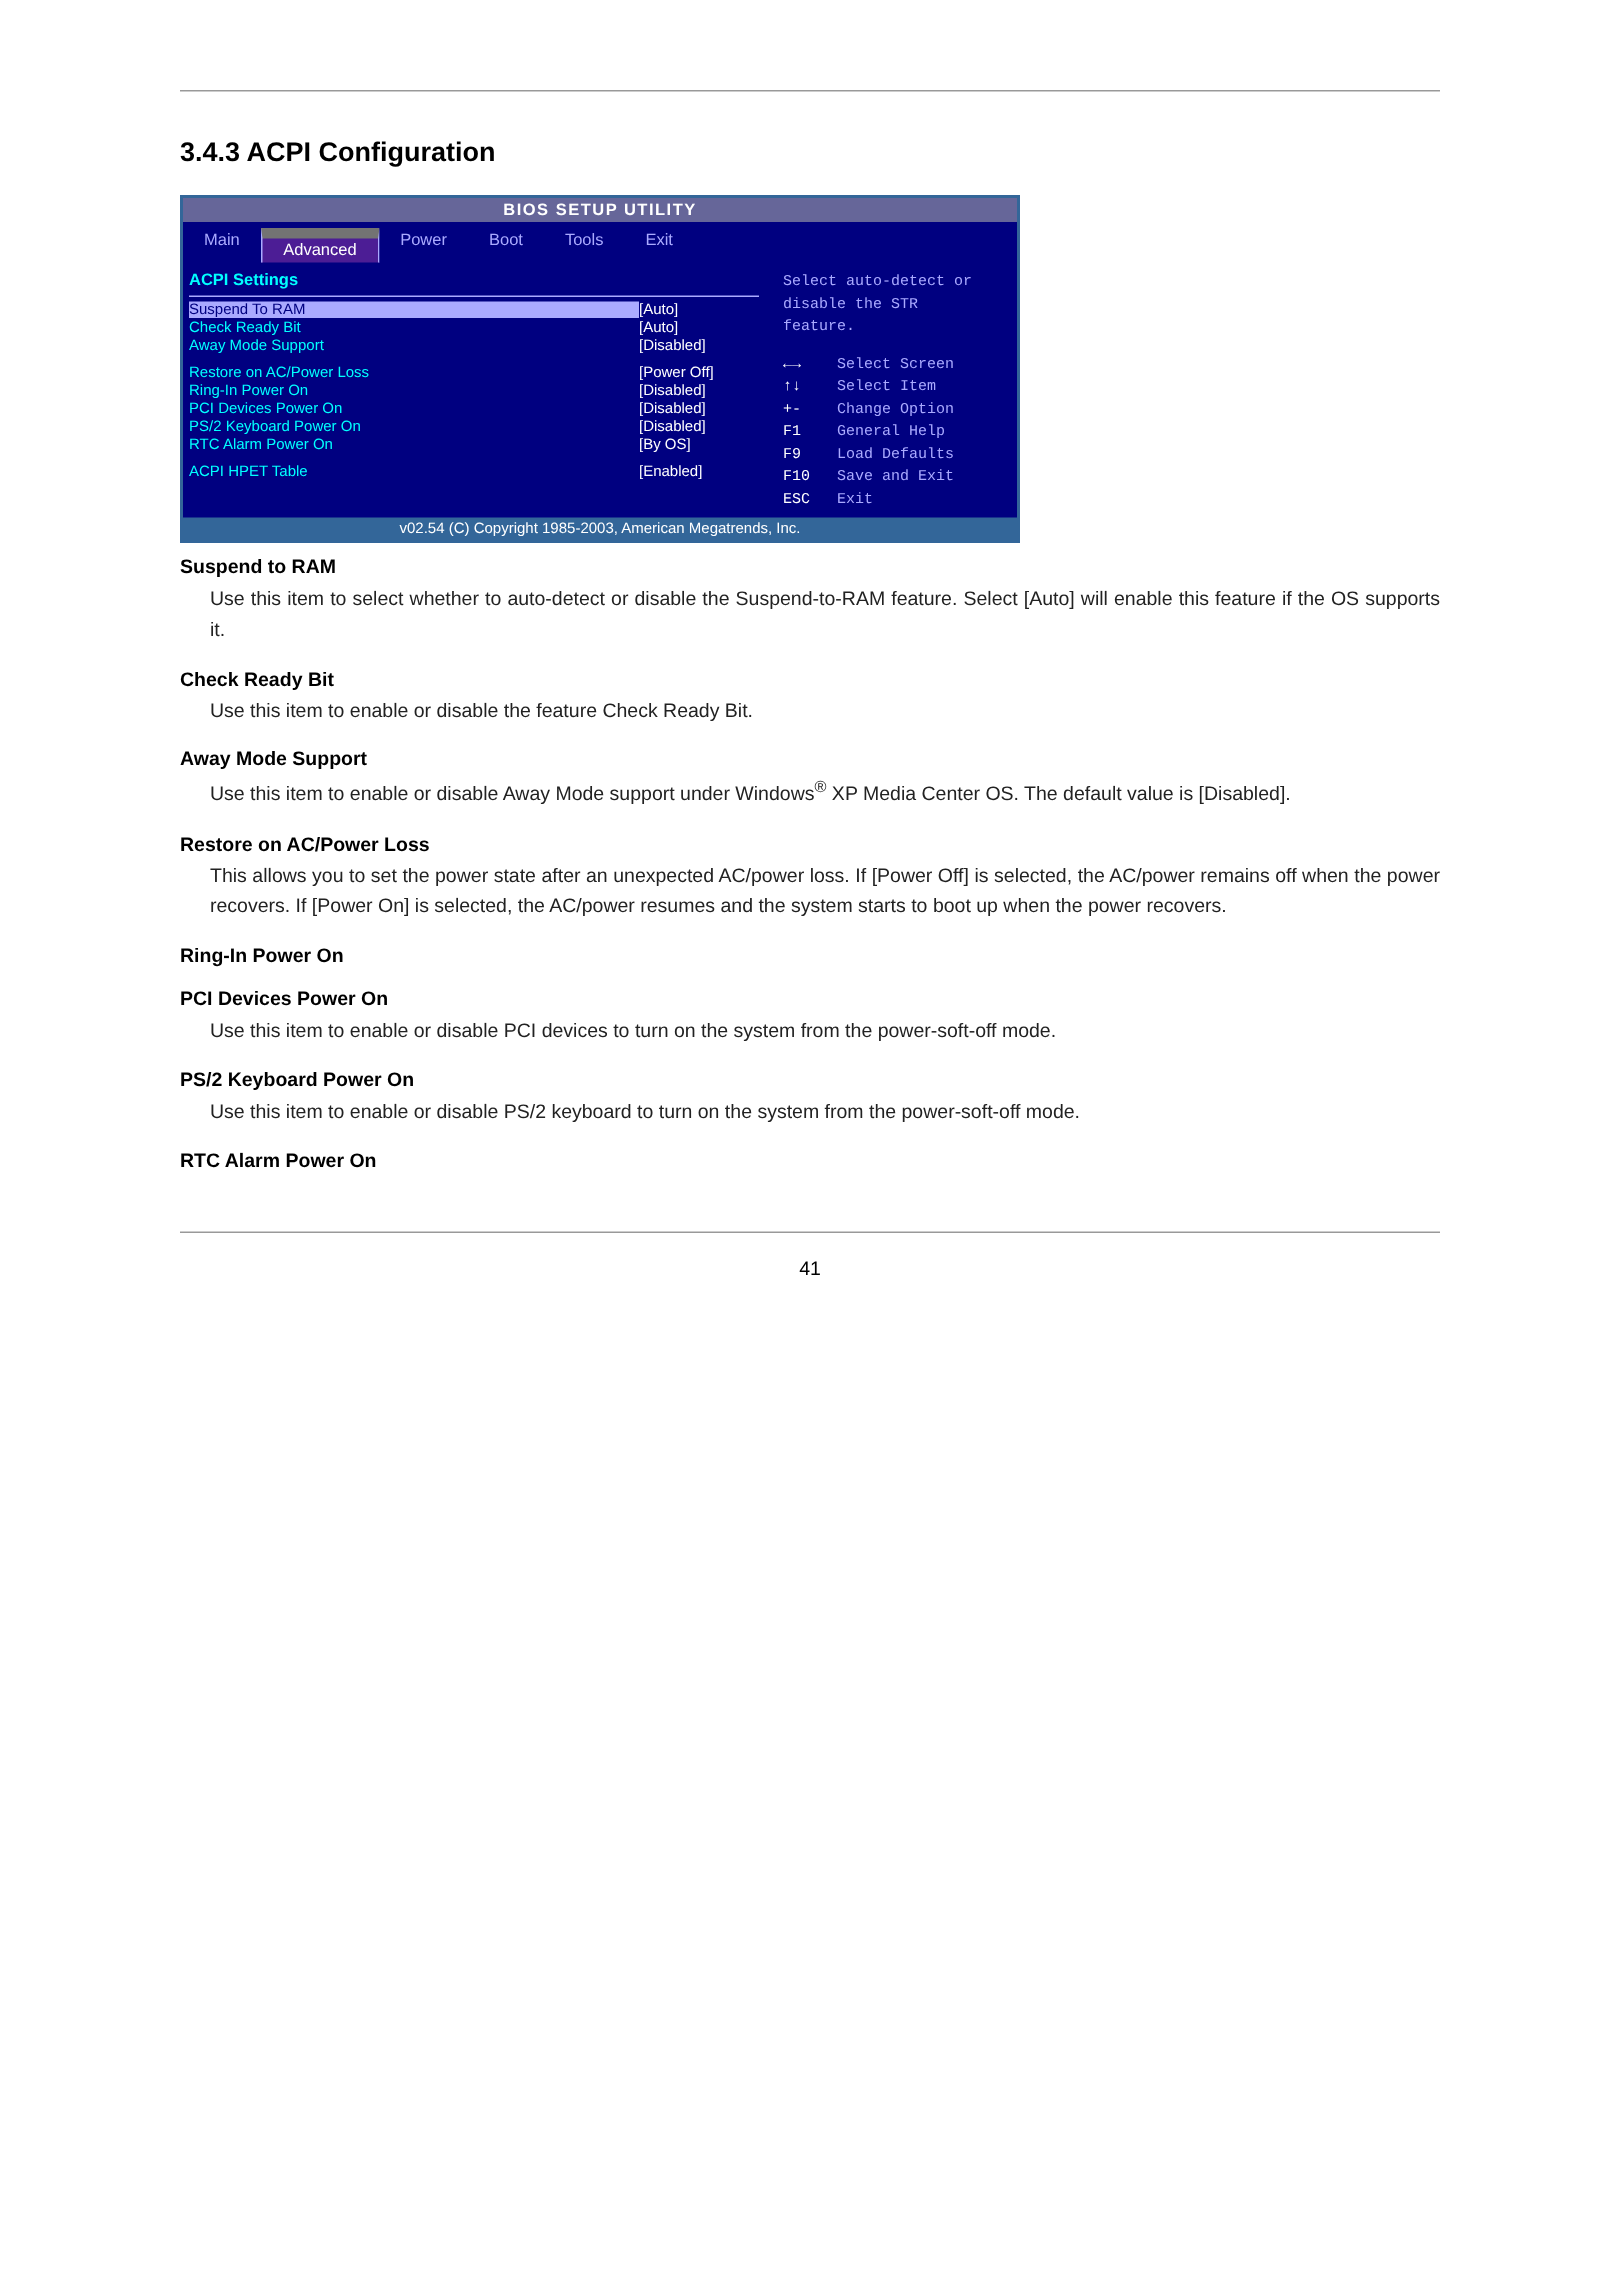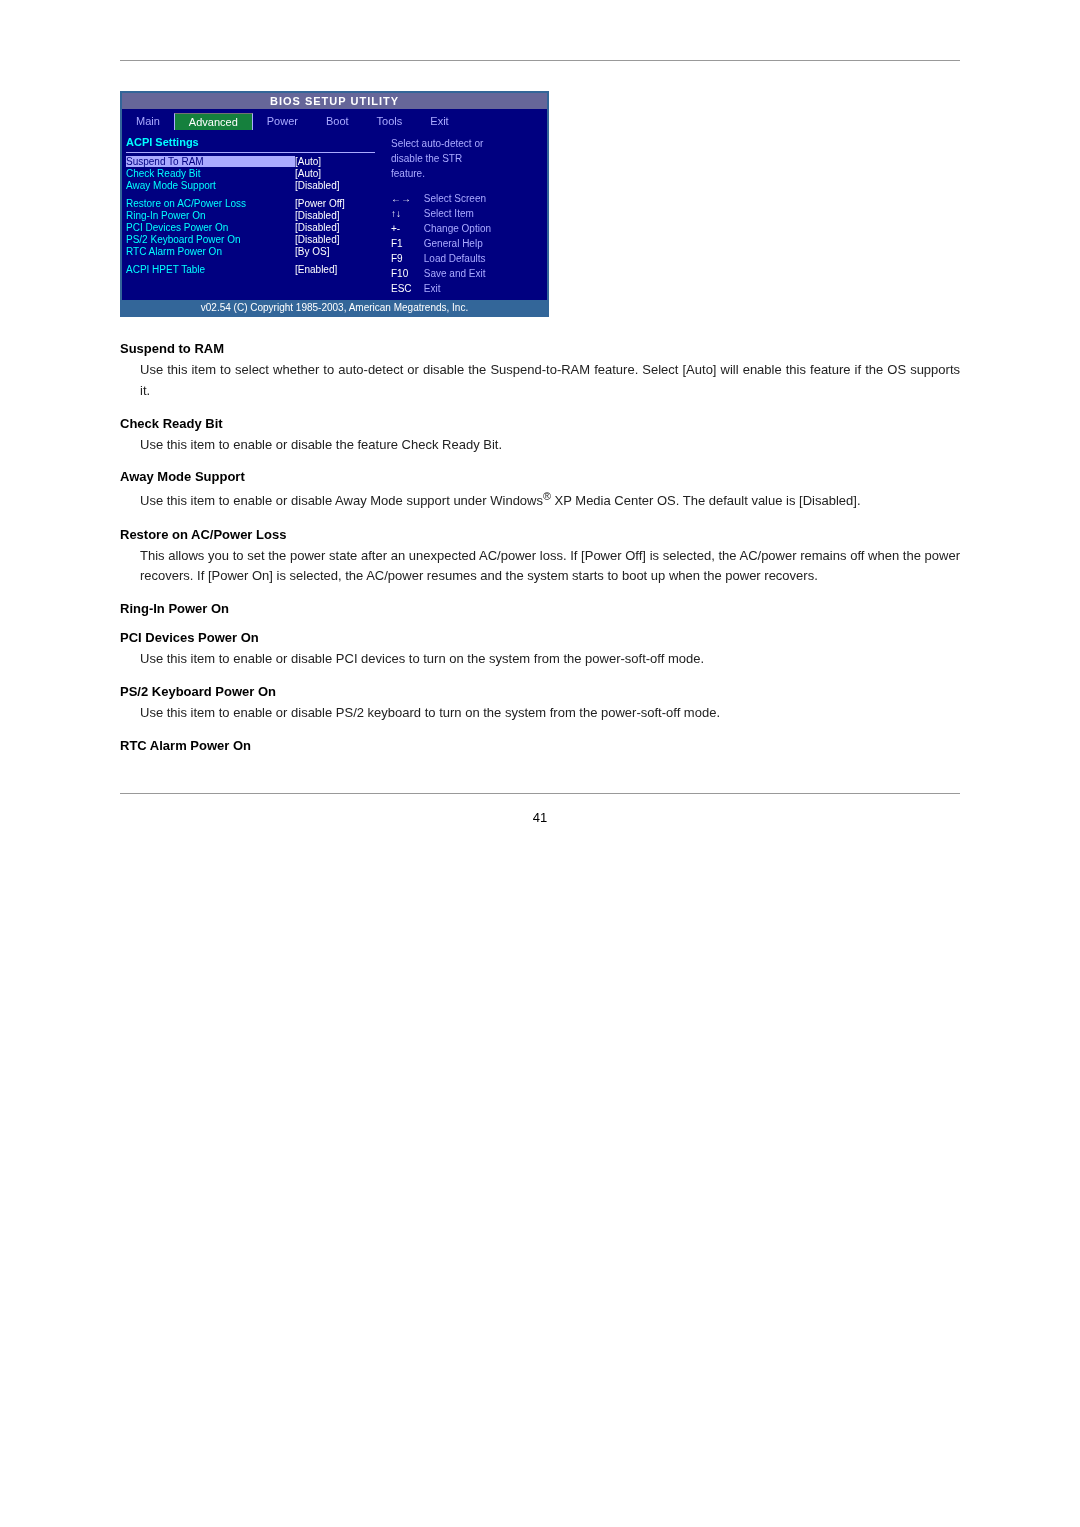--- a/index.html
+++ b/index.html
@@ -28,22 +28,22 @@
     .section-title {
       font-size: 18px;
       font-weight: bold;
       margin-bottom: 18px;
       color: #000;
     }
 
     
     .bios-box {
       border: 2px solid #336699;
-      width: 429px;
-      margin-bottom: 24px;
+      width: 560px;
+      margin-bottom: 8px;
       background: #000080;
       font-size: 11px;
     }
 
     .bios-title-bar {
       background: #666699;
       text-align: center;
       color: #ffffff;
       padding: 2px 0;
       font-size: 11px;
@@ -58,23 +58,23 @@
     }
 
     .bios-tab {
       padding: 2px 14px;
       color: #aaaaff;
       font-size: 11px;
       background: #000080;
     }
 
     .bios-tab.active {
-      background: #15803d;
-      color: #ffffff;
-      border-top: 1px solid #737373;
+      background: #4c1d95;
+      color: #ffffff;
+      border-top: 7px solid #737373;
       border-left: 1px solid #aaaaff;
       border-right: 1px solid #aaaaff;
     }
 
     .bios-body {
       display: flex;
       flex-direction: row;
       background: #000080;
       padding: 6px 4px 4px 4px;
       min-height: 170px;
@@ -84,20 +84,21 @@
       flex: 1;
       padding-right: 8px;
     }
 
     .bios-right {
       width: 160px;
       padding-left: 8px;
       color: #aaaaff;
       font-size: 10px;
       line-height: 1.5;
+      font-family: Liberation Mono, monospace;
     }
 
     .bios-section-label {
       color: #00ffff;
       font-size: 11px;
       font-weight: bold;
       margin-bottom: 4px;
     }
 
     .bios-divider {
@@ -184,20 +185,21 @@
       font-size: 13px;
       color: #000;
     }
   </style>
 </head>
 <body>
 
 <div class="page-container">
   <div class="top-rule"></div>
 
+  <div class="section-title">3.4.3  ACPI Configuration</div>
 
   <div class="bios-box">
     <div class="bios-title-bar">BIOS SETUP UTILITY</div>
 
     <div class="bios-tab-row">
       <div class="bios-tab">Main</div>
       <div class="bios-tab active">Advanced</div>
       <div class="bios-tab">Power</div>
       <div class="bios-tab">Boot</div>
       <div class="bios-tab">Tools</div>

